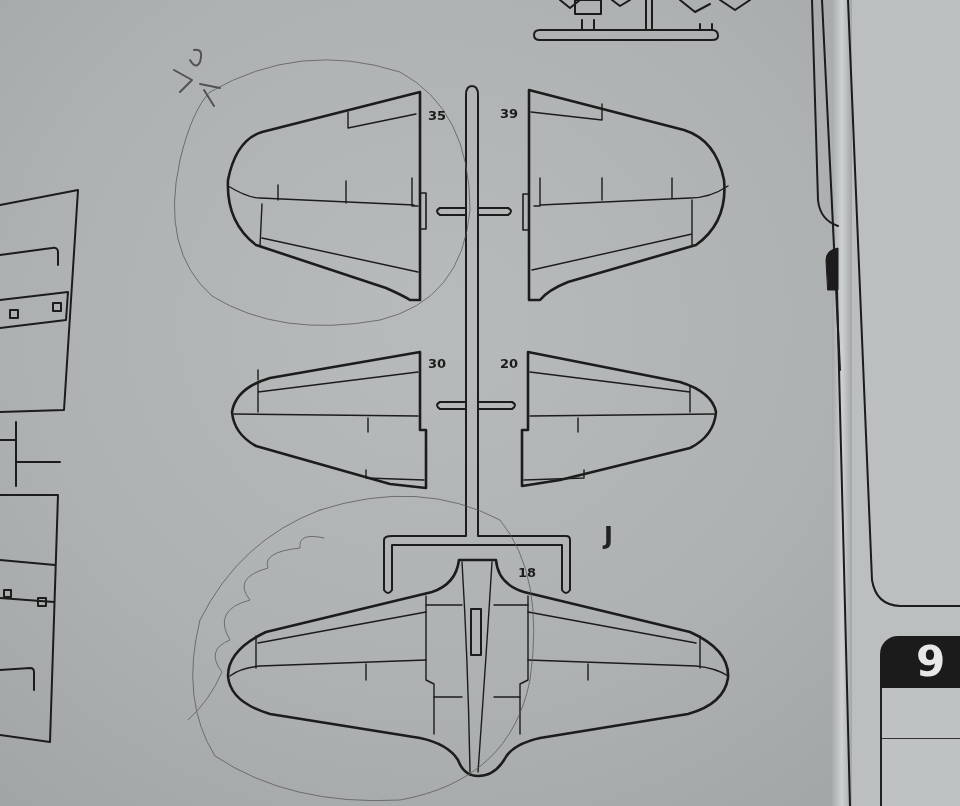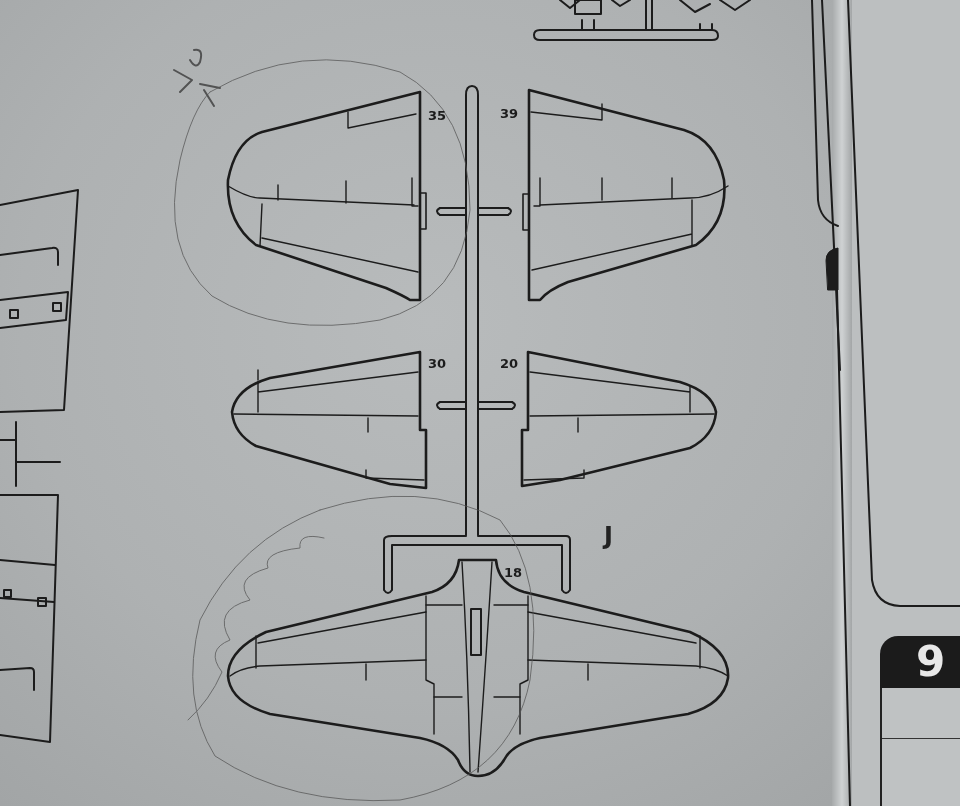--- a/index.html
+++ b/index.html
@@ -122,21 +122,21 @@
         <path d="M188,720 Q210,700 222,672 Q205,650 230,640 Q212,610 250,600 Q232,578 268,568 Q262,552 300,548 Q298,532 324,538"></path>
         <path stroke-width="2" stroke="#333" d="M194,50 Q204,48 200,62 Q196,70 190,60 M174,70 L192,80 L180,92 M200,84 L220,88 M204,90 L214,106"></path>
       </g>
     </g>
   </svg>
 
   <span class="lbl" style="left:428px; top:108px;">35</span>
   <span class="lbl" style="left:500px; top:106px;">39</span>
   <span class="lbl" style="left:428px; top:356px;">30</span>
   <span class="lbl" style="left:500px; top:356px;">20</span>
-  <span class="lbl" style="left:504px; top:565px;">18</span>
+  <span class="lbl" style="left:518px; top:565px;">18</span>
 
   <span class="sprue" style="left:604px; top:522px;">J</span>
 
   <div class="badge">
     <span>9</span>
   </div>
   <div class="badge-under">
     <div class="rule"></div>
   </div>
 

